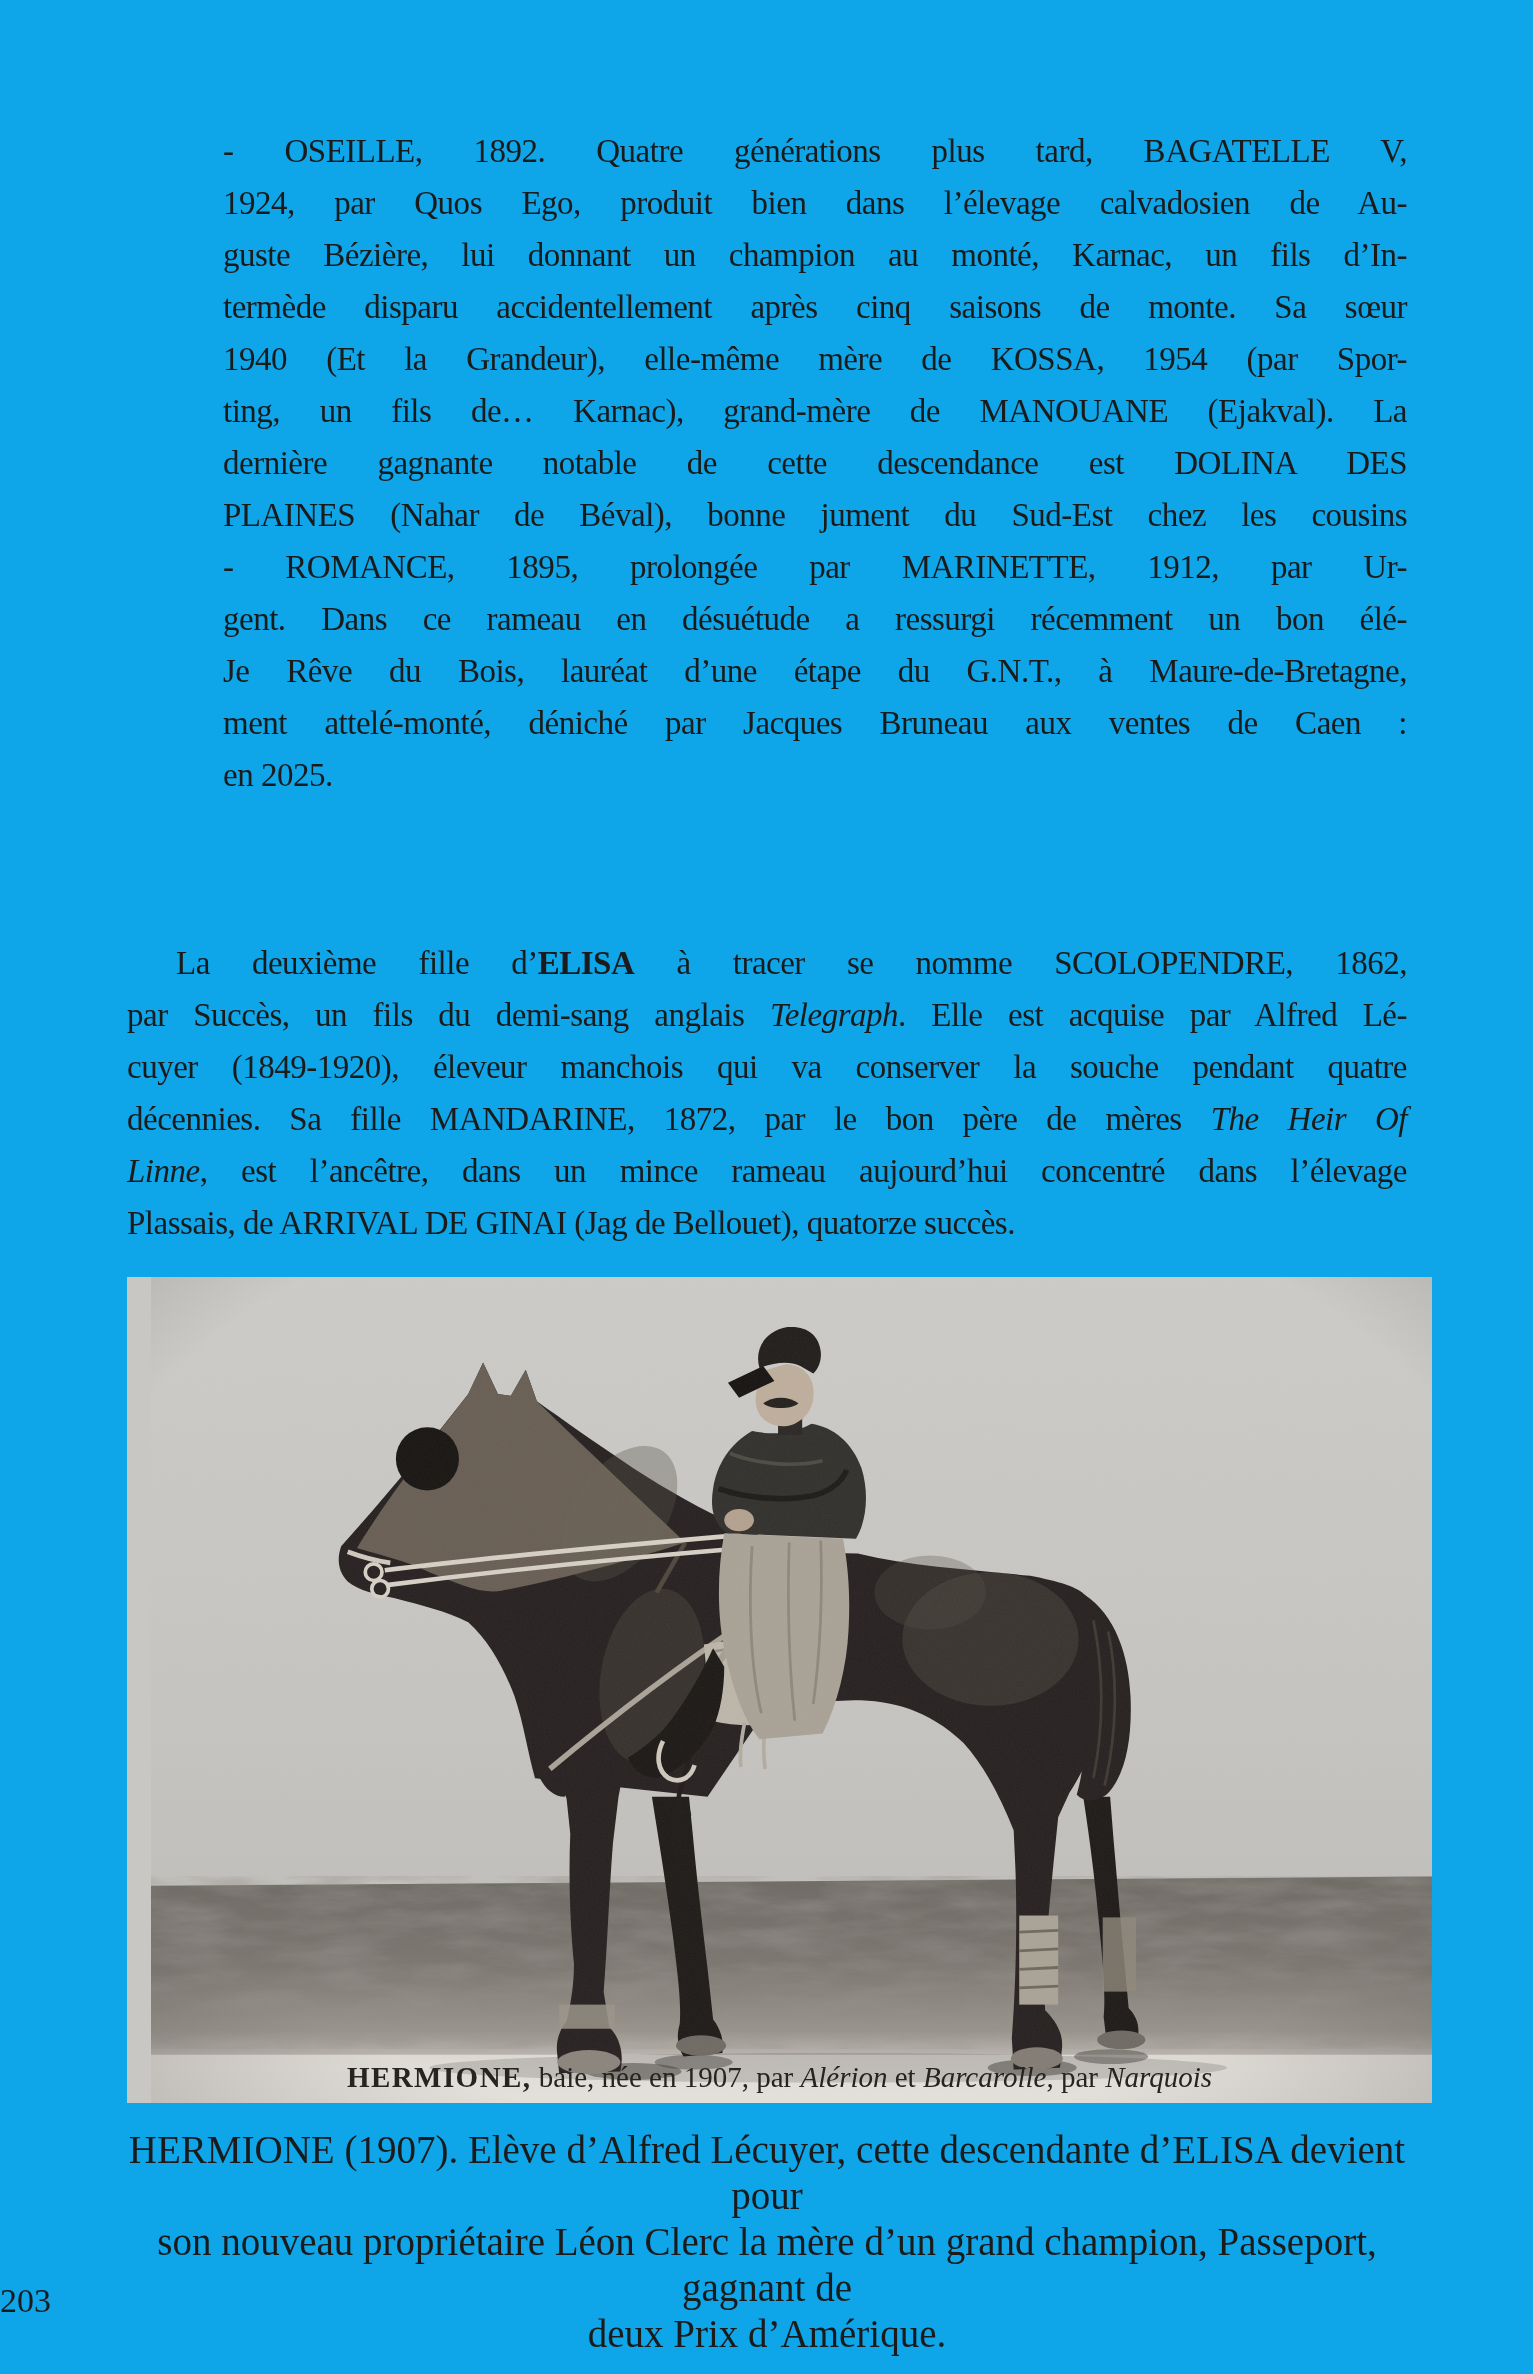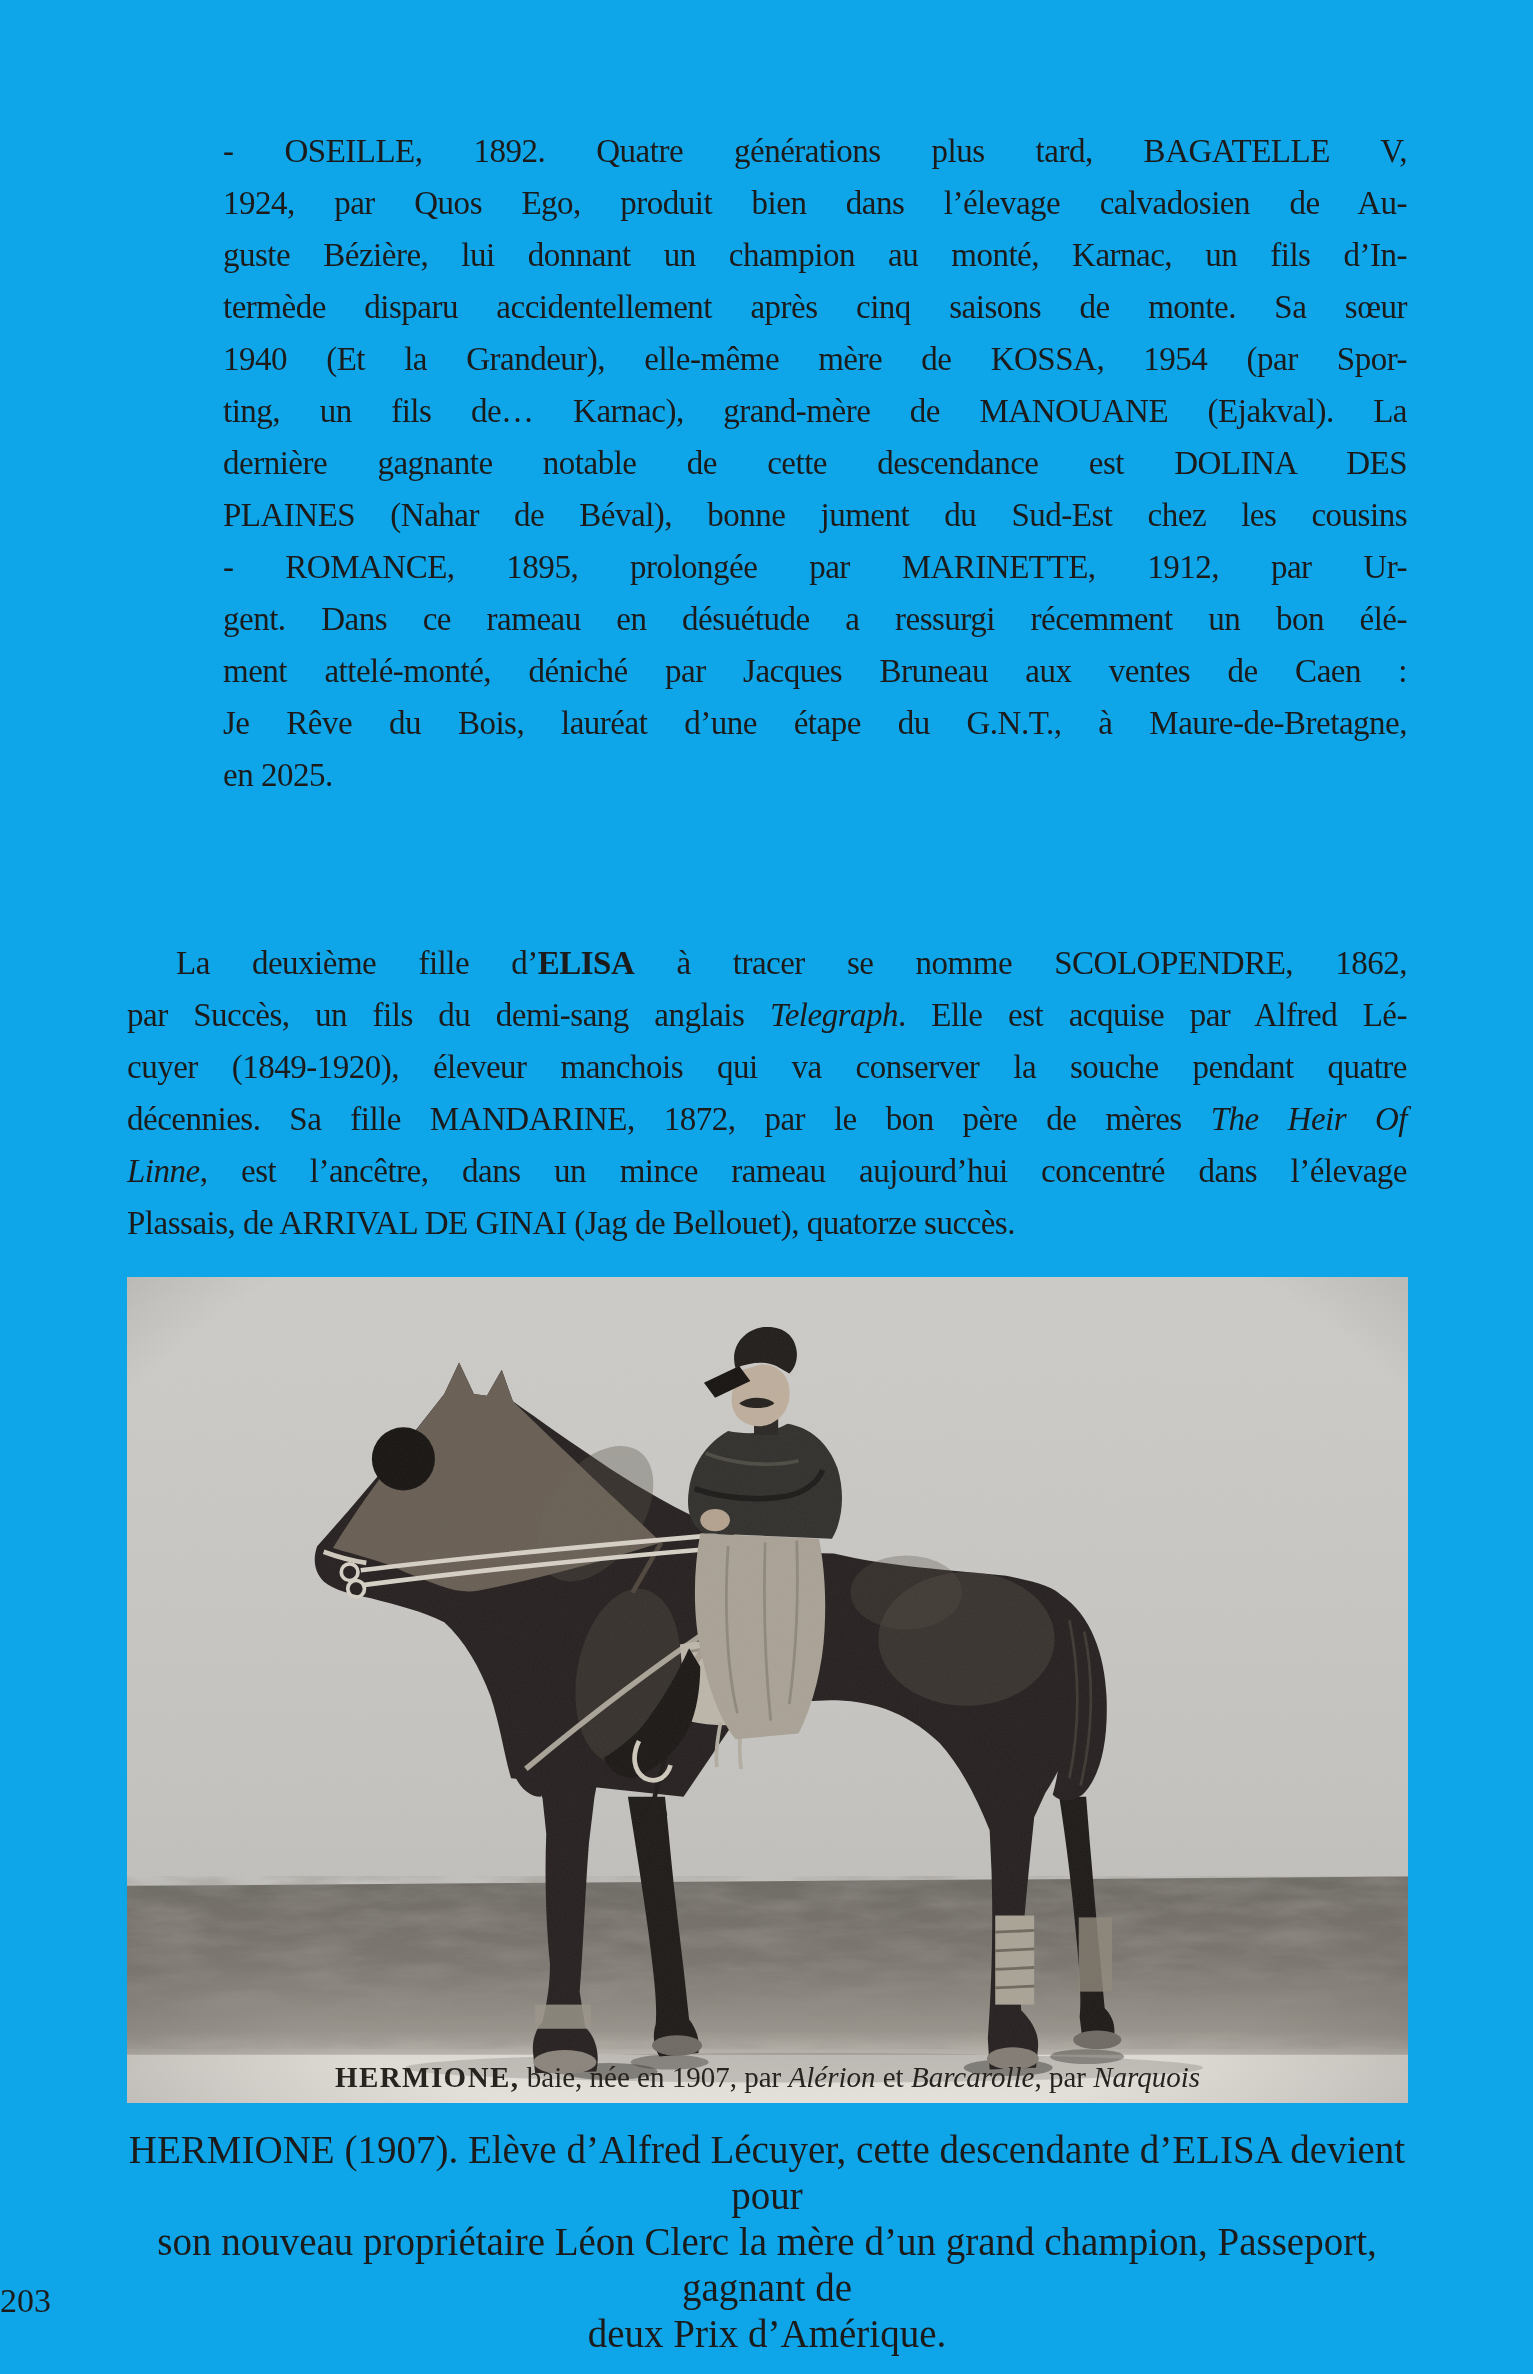--- a/index.html
+++ b/index.html
@@ -18,20 +18,21 @@
   .list-item{padding-left:96px;}
   .tline{text-align:justify;white-space:normal;}
   .tline.stretch{text-align-last:justify;}
   .tline .b{font-weight:bold;}
   .tline .i{font-style:italic;}
   #paragraph .tline:first-child{text-indent:49px;}
   
   .photo{
     position:absolute;left:127px;top:1277px;width:1281px;height:826px;
     background:#c9c7c4;
+    padding-left:24px;
   }
   .photo svg{display:block;width:100%;height:100%;}
   .photo-caption{
     position:absolute;left:0;right:0;bottom:9.3px;
     text-align:center;
     font-size:29px;line-height:33px;
     color:#272420;
   }
   .photo-caption .b{font-weight:bold;letter-spacing:0.05em;}
   .photo-caption .i{font-style:italic;}
@@ -59,22 +60,22 @@
         <div class="tline stretch"><span>guste Bézière, lui donnant un champion au monté, Karnac, un fils d’In-</span></div>
         <div class="tline stretch"><span>termède disparu accidentellement après cinq saisons de monte. Sa sœur</span></div>
         <div class="tline stretch"><span>1940 (Et la Grandeur), elle-même mère de KOSSA, 1954 (par Spor-</span></div>
         <div class="tline stretch"><span>ting, un fils de… Karnac), grand-mère de MANOUANE (Ejakval). La</span></div>
         <div class="tline stretch"><span>dernière gagnante notable de cette descendance est DOLINA DES</span></div>
         <div class="tline stretch"><span>PLAINES (Nahar de Béval), bonne jument du Sud-Est chez les cousins</span></div>
       </div>
     <div class="block list-item">
         <div class="tline stretch"><span>- ROMANCE, 1895, prolongée par MARINETTE, 1912, par Ur-</span></div>
         <div class="tline stretch"><span>gent. Dans ce rameau en désuétude a ressurgi récemment un bon élé-</span></div>
+        <div class="tline stretch"><span>Je Rêve du Bois, lauréat d’une étape du G.N.T., à Maure-de-Bretagne,</span></div>
         <div class="tline stretch"><span>ment attelé-monté, déniché par Jacques Bruneau aux ventes de Caen :</span></div>
-        <div class="tline stretch"><span>Je Rêve du Bois, lauréat d’une étape du G.N.T., à Maure-de-Bretagne,</span></div>
         <div class="tline"><span>en 2025.</span></div>
       </div>
   </div>
 
   <div id="paragraph" class="textcol block" style="top:937px">
       <div class="tline stretch"><span>La deuxième fille d’</span><span class="b">ELISA</span><span> à tracer se nomme SCOLOPENDRE, 1862,</span></div>
       <div class="tline stretch"><span>par Succès, un fils du demi-sang anglais </span><span class="i">Telegraph</span><span>. Elle est acquise par Alfred Lé-</span></div>
       <div class="tline stretch"><span>cuyer (1849-1920), éleveur manchois qui va conserver la souche pendant quatre</span></div>
       <div class="tline stretch"><span>décennies. Sa fille MANDARINE, 1872, par le bon père de mères </span><span class="i">The Heir Of</span></div>
       <div class="tline stretch"><span class="i">Linne</span><span>, est l’ancêtre, dans un mince rameau aujourd’hui concentré dans l’élevage</span></div>

